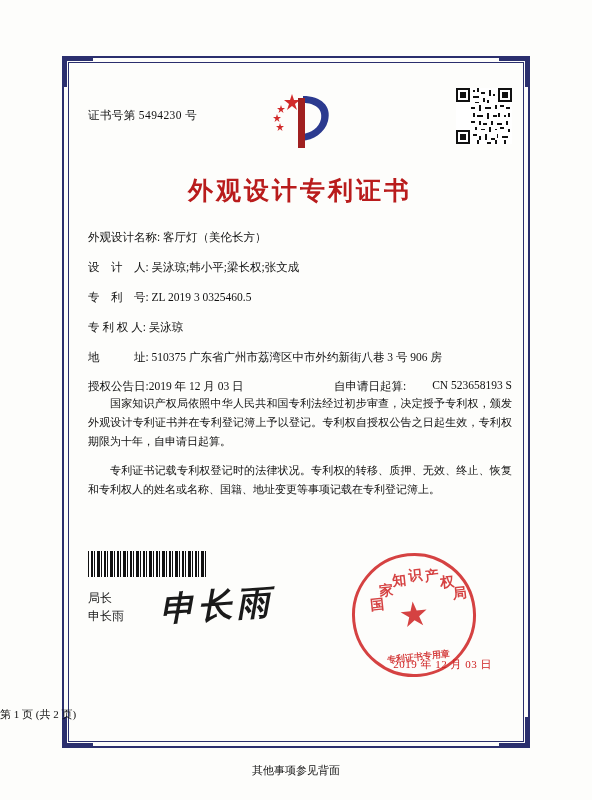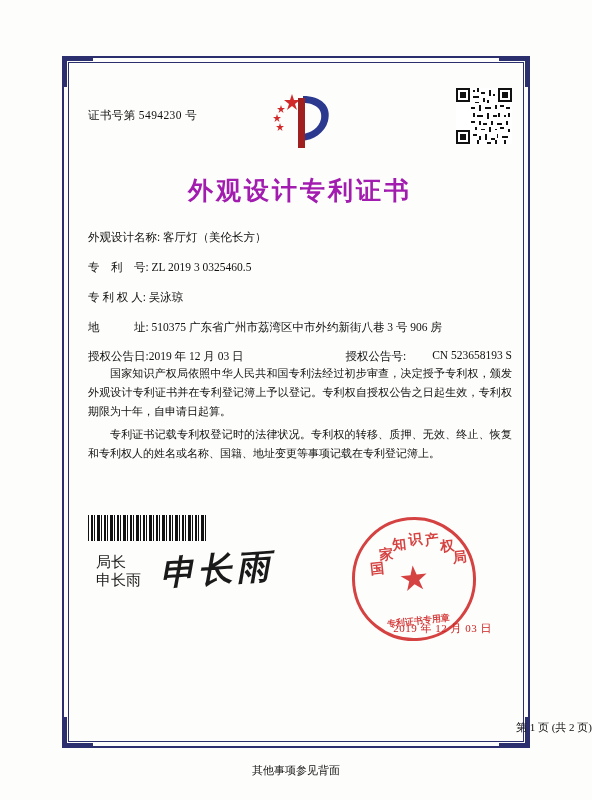--- a/index.html
+++ b/index.html
@@ -85,21 +85,21 @@
     height: 56px;
   }
 
   .title {
     text-align: center;
     font-size: 25px;
     font-weight: bold;
     letter-spacing: 3px;
     margin-top: 16px;
     margin-bottom: 22px;
-    color: #a21caf;
+    color: #b91c1c;
   }
 
   .field {
     font-size: 11.5px;
     line-height: 17px;
     margin-bottom: 13px;
     color: #111;
     white-space: nowrap;
   }
   .field .lab {
@@ -125,21 +125,21 @@
     padding-left: 26px;
   }
 
   .para {
     font-size: 11px;
     line-height: 19px;
     text-indent: 22px;
     text-align: justify;
     color: #111;
   }
-  .para.second { margin-top: 4px; }
+  .para.second { margin-top: 10px; }
 
   
   .barcode {
     margin-top: 52px;
     height: 26px;
     width: 118px;
     background: repeating-linear-gradient(
       to right,
       #111 0px, #111 1px,
       #fff 1px, #fff 3px,
@@ -152,23 +152,23 @@
     );
   }
 
   .sign-area {
     position: relative;
     height: 70px;
     margin-top: 6px;
   }
   .director {
     position: absolute;
-    left: 8px;
+    left: 0;
     top: 6px;
-    font-size: 15px;
+    font-size: 12px;
     line-height: 18px;
   }
   .sign-script {
     position: absolute;
     left: 72px;
     top: 0px;
     font-family: "Liberation Serif", serif;
     font-size: 34px;
     font-style: italic;
     font-weight: bold;
@@ -228,22 +228,22 @@
     top: 74px;
     font-size: 11px;
     color: #cf2222;
     letter-spacing: 0.5px;
   }
 
   .page-no {
     position: absolute;
     left: 0;
     right: 0;
-    bottom: 65px;
-    text-align: right;
+    bottom: 78px;
+    text-align: left;
     font-size: 11px;
     color: #111;
   }
   .footnote {
     position: absolute;
     left: 0;
     right: 0;
     bottom: 22px;
     text-align: center;
     font-size: 11px;
@@ -346,41 +346,45 @@
       </svg>
     </div>
 
     <div class="title">外观设计专利证书</div>
 
     <div class="field">
       <span class="lab">外观设计名称:</span>
       <span class="val">客厅灯（美伦长方）</span>
     </div>
 
+    <div class="field">
+      <span class="lab">设　计　人:</span>
+      <span class="val">吴泳琼;韩小平;梁长权;张文成</span>
+    </div>
 
     <div class="field">
       <span class="lab">专　利　号:</span>
       <span class="val">ZL 2019 3 0325460.5</span>
     </div>
 
 
     <div class="field">
       <span class="lab">专 利 权 人:</span>
       <span class="val">吴泳琼</span>
     </div>
 
     <div class="field">
       <span class="lab">地　　　址:</span>
       <span class="val">510375 广东省广州市荔湾区中市外约新街八巷 3 号 906 房</span>
     </div>
 
     <div class="field-row">
       <span class="lab">授权公告日:</span>
       <span class="val">2019 年 12 月 03 日</span>
-      <span class="lab">授权公告号:</span>
+      <span class="lab">自申请日起算:</span>
       <span class="val2">CN 523658193 S</span>
     </div>
 
     <div class="para">国家知识产权局依照中华人民共和国专利法经过初步审查，决定授予专利权，颁发外观设计专利证书并在专利登记簿上予以登记。专利权自授权公告之日起生效，专利权期限为十年，自申请日起算。</div>
     <div class="para second">专利证书记载专利权登记时的法律状况。专利权的转移、质押、无效、终止、恢复和专利权人的姓名或名称、国籍、地址变更等事项记载在专利登记簿上。</div>
 
     <div class="barcode"></div>
 
     <div class="sign-area">
       <div class="director">

